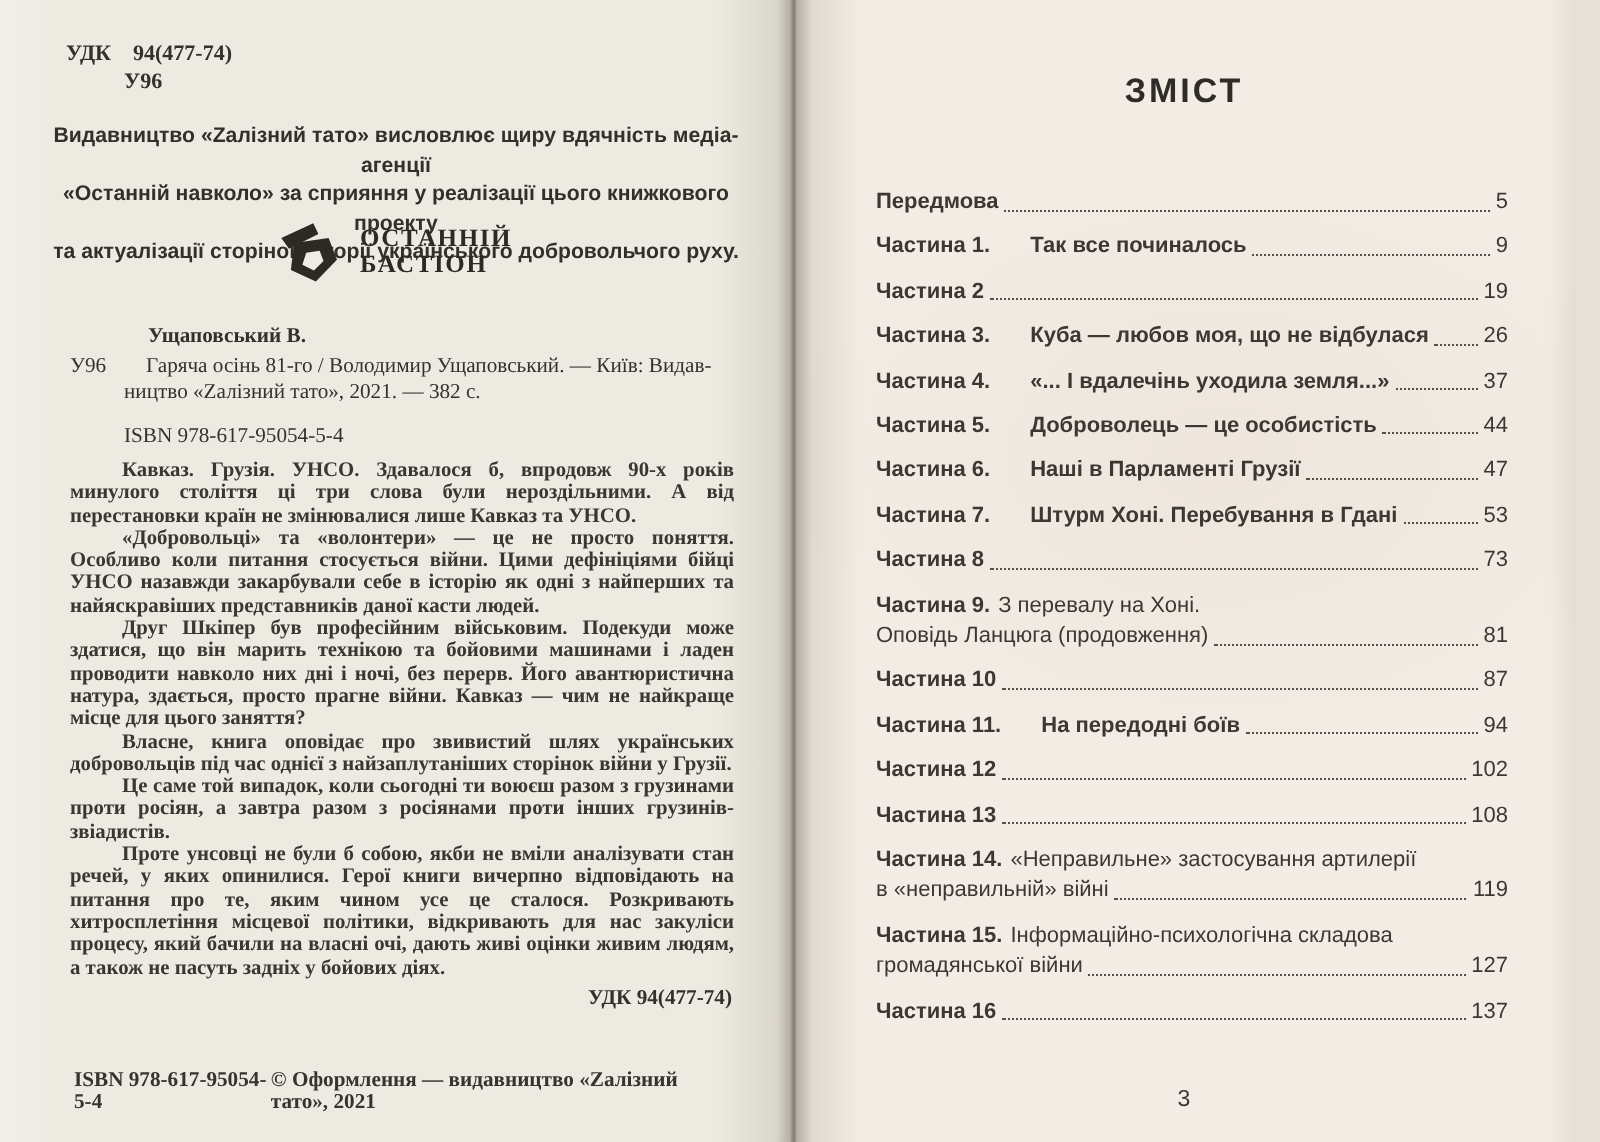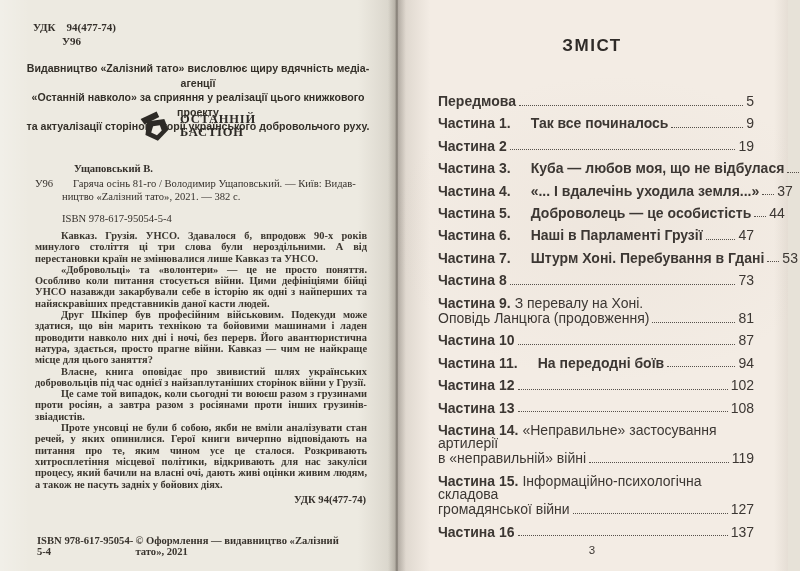--- a/index.html
+++ b/index.html
@@ -78,21 +78,21 @@
   }
 
   
   .toc-title{
     position:absolute;left:0;right:0;top:36px;margin:0;
     text-align:center;font-family:"Liberation Sans",sans-serif;
     font-weight:bold;font-size:17px;letter-spacing:1.5px;color:#2f2b28;
   }
   .toc{
     position:absolute;left:42px;right:34px;top:95px;
-    font-family:"Liberation Sans",sans-serif;font-size:14px;color:#3c3733;
+    font-family:"Liberation Sans",sans-serif;font-size:11px;color:#3c3733;
   }
   .toc-entry{margin-bottom:9.4px;}
   .trow{display:flex;align-items:flex-end;line-height:13px;}
   .trow b{white-space:pre;}
   .trow .t{white-space:pre;margin-left:20px;font-weight:bold;}
   .tl1{line-height:13px;margin-bottom:2.5px;}
   .tl1 b{margin-right:4px;}
   .leader{
     flex:1;border-bottom:1.6px dotted #55504a;
     margin:0 3px 2.5px 3px;min-width:12px;

